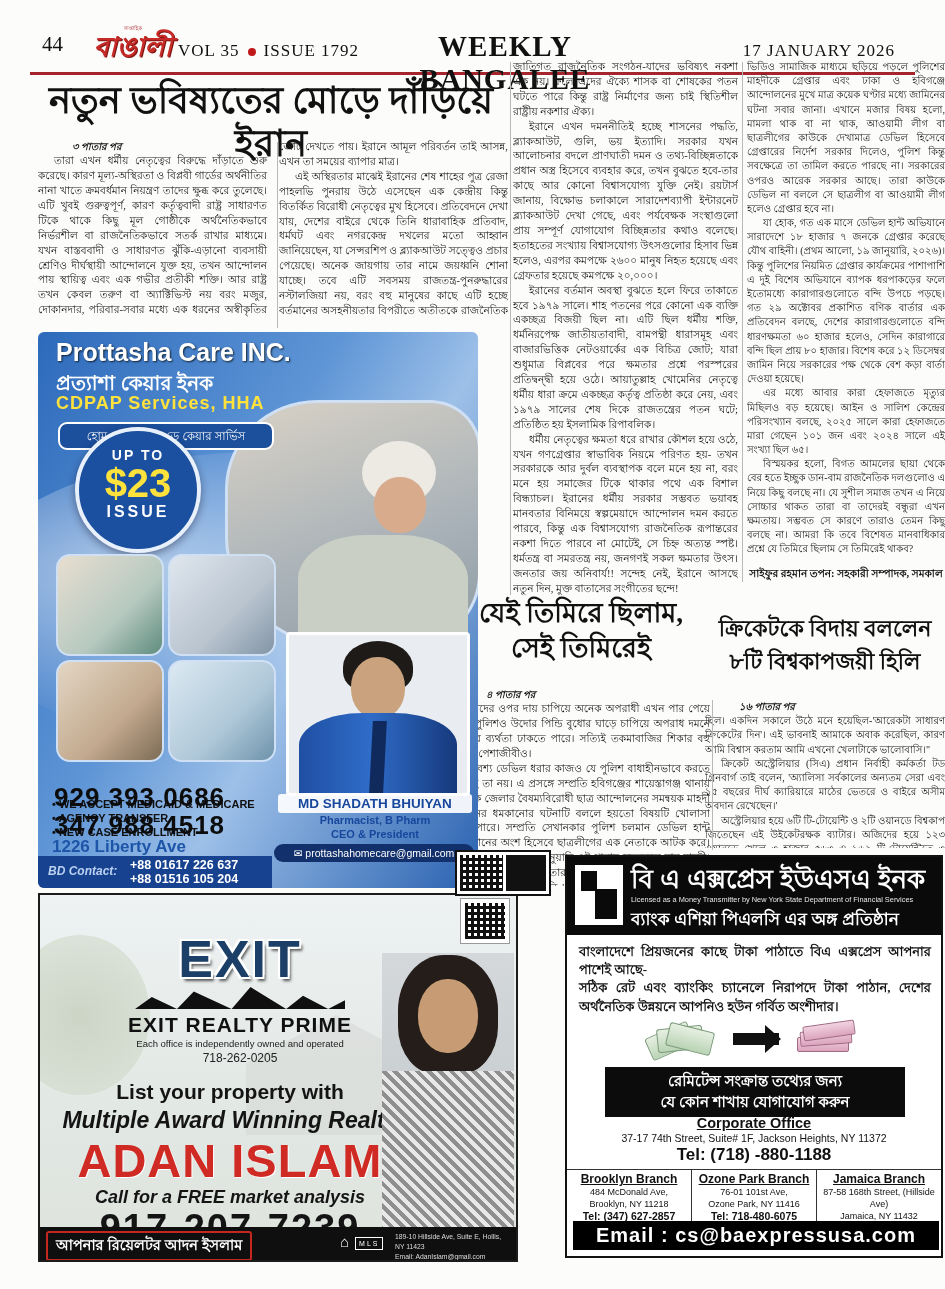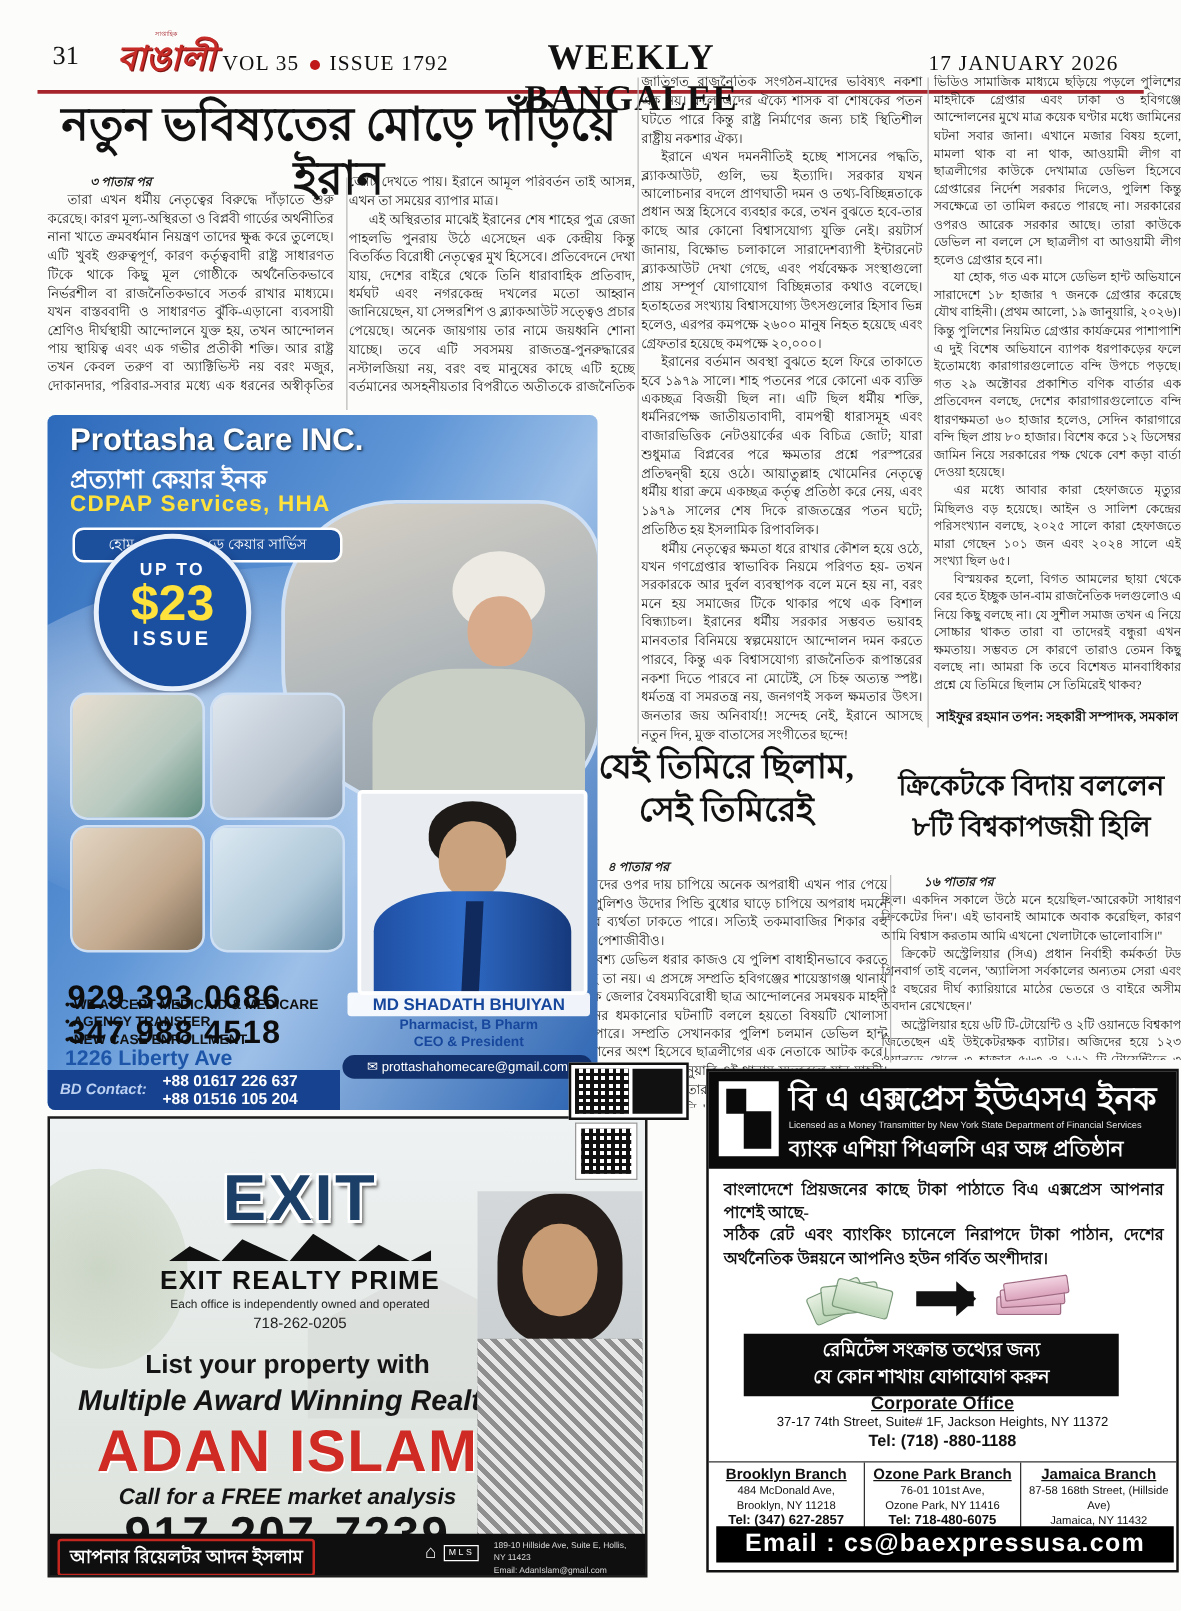--- a/index.html
+++ b/index.html
@@ -131,46 +131,46 @@
   .adb .money{position:absolute;left:80px;top:162px;width:220px;height:42px;}
   .adb .note{position:absolute;width:44px;height:22px;border-radius:3px;border:1px solid #7a9a7a;background:linear-gradient(#e7f0e2,#b9d3b4);}
   .adb .n1{left:0;top:10px;transform:rotate(-24deg);}
   .adb .n2{left:10px;top:8px;transform:rotate(-6deg);}
   .adb .n3{left:20px;top:8px;transform:rotate(14deg);}
   .adb .arrow{position:absolute;left:86px;top:14px;width:46px;height:12px;background:#111;}
   .adb .arrow::after{content:"";position:absolute;right:-16px;top:-8px;border:14px solid transparent;border-left:16px solid #111;}
   .adb .stack{position:absolute;right:18px;top:4px;width:52px;height:30px;}
   .adb .snote{position:absolute;width:50px;height:13px;border-radius:2px;border:1px solid #a06a84;background:linear-gradient(#f2d3e0,#dba4bd);}
   .adb .s1{top:14px;left:0;} .adb .s2{top:7px;left:3px;transform:rotate(-4deg);} .adb .s3{top:0;left:6px;transform:rotate(-8deg);}
-  .adb .bbox{position:absolute;left:28px;top:210px;width:300px;background:#0c0c0c;color:#fff;text-align:center;
+  .adb .bbox{position:absolute;left:38px;top:210px;width:300px;background:#0c0c0c;color:#fff;text-align:center;
        font-size:15px;font-weight:bold;line-height:1.4;padding:4px 0;font-family:"Liberation Serif",serif;}
   .adb .corp{position:absolute;left:0;top:258px;width:100%;text-align:center;}
   .adb .corp .cn{font-size:14.5px;font-weight:bold;text-decoration:underline;}
   .adb .corp .ca{font-size:10.5px;margin-top:1px;}
-  .adb .corp .ct{font-size:13px;font-weight:bold;margin-top:1px;}
+  .adb .corp .ct{font-size:17px;font-weight:bold;margin-top:1px;}
   .adb .branches{position:absolute;left:0;top:312px;width:100%;height:62px;border-top:1px solid #333;display:flex;}
   .adb .br{flex:1;text-align:center;padding-top:2px;}
   .adb .br + .br{border-left:1px solid #333;}
   .adb .br .bn2{font-size:12px;font-weight:bold;text-decoration:underline;}
   .adb .br .ba2{font-size:9px;line-height:1.35;}
   .adb .br .bt2{font-size:10.5px;font-weight:bold;}
   .adb .embar{position:absolute;left:6px;bottom:6px;width:366px;box-sizing:border-box;background:#000;color:#fff;
        text-align:center;font-size:20px;font-weight:bold;letter-spacing:1px;padding:3px 0;}
   
   .pageqr{position:absolute;left:455px;top:850px;width:96px;height:46px;border:2px solid #111;background:#fff;box-sizing:border-box;}
   .pageqr .qrpat{inset:3px 46px 3px 3px;}
   .pageqr .blk{position:absolute;right:3px;top:3px;width:40px;height:36px;background:#111;}
 </style>
 </head>
 <body>
 
 <div id="page">
 
   <div class="hdr">
-    <div class="pageno">31</div>
+    <div class="pageno">44</div>
     <div class="logo">
       <span class="tiny">সাপ্তাহিক</span>
       <span class="big">বাঙালী</span>
     </div>
     <div class="volissue">
       <span>VOL 35</span><span class="dot"></span><span>ISSUE 1792</span>
     </div>
     <div class="masthead">WEEKLY BANGALEE</div>
     <div class="dateline">17 JANUARY 2026</div>
   </div>

